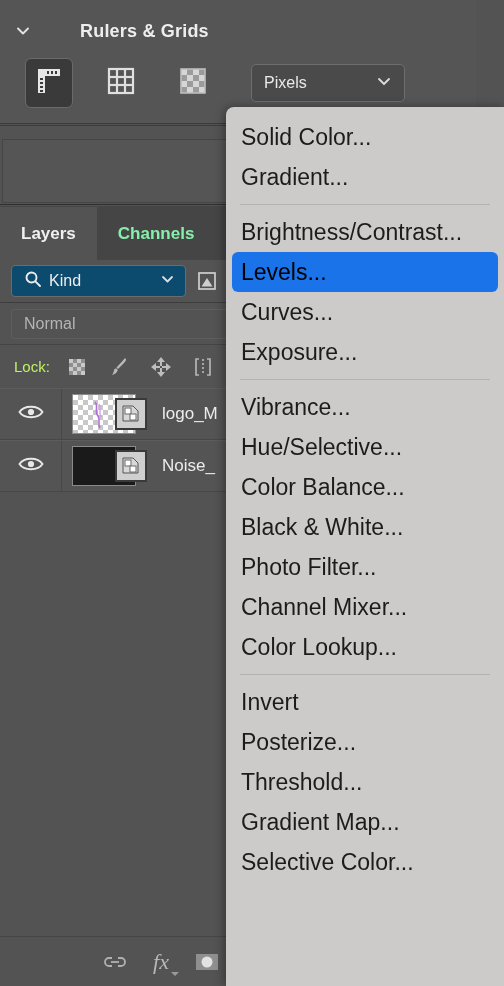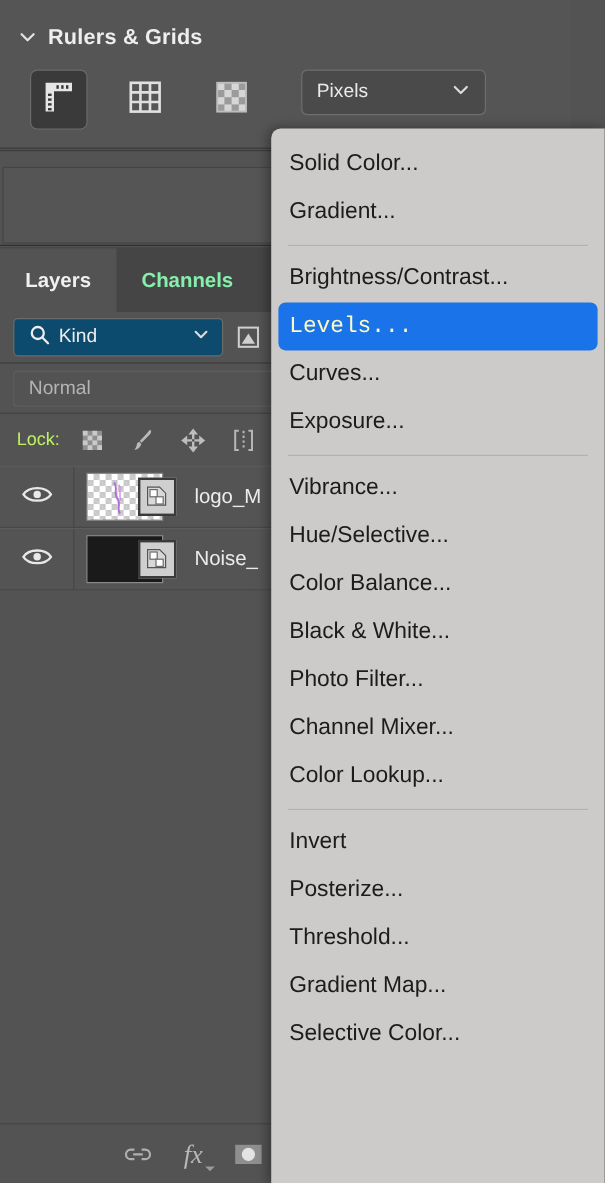--- a/index.html
+++ b/index.html
@@ -22,36 +22,36 @@
   
   .rg-panel {
     position: absolute; left: 0; top: 0;
     width: 476px; height: 124px;
     background: #555555;
     border-bottom: 1px solid #3b3b3b;
   }
   .rg-header {
     position: absolute; left: 0; top: 14px;
     height: 34px; width: 100%;
-    display: flex; align-items: center;
+    display: flex; align-items: center; gap: 40px;
   }
   .disclosure {
     width: 26px; height: 26px; margin-left: 10px;
     display: flex; align-items: center; justify-content: center;
   }
   .disclosure svg { display: block; }
   .rg-title {
     color: #eeeeee;
     font-size: 18px; font-weight: bold;
     letter-spacing: 0.2px;
     margin-left: 4px;
   }
   .rg-tools {
     position: absolute; left: 0; top: 58px;
-    display: flex; 
+    display: flex; align-items: center;
   }
   .tool-btn {
     width: 48px; height: 50px; margin-left: 24px;
     border-radius: 6px;
     display: flex; align-items: center; justify-content: center;
     background: transparent;
   }
   .tool-btn.active {
     background: #3a3a3a;
     border: 1px solid #6a6a6a;
@@ -241,30 +241,29 @@
     border-top-left-radius: 8px;
     box-shadow: -2px 0 10px rgba(0,0,0,0.35);
     overflow: hidden;
     padding-top: 10px;
   }
   .menu-item {
     height: 40px;
     display: flex; align-items: center;
     padding-left: 15px;
     color: #1c1c1c;
-    font-size: 19px;
+    font-size: 23px;
     white-space: nowrap;
   }
   .menu-item.highlighted {
     background: #1a73e8;
-    color: #fef9c3;
+    color: #000000;
     margin: 0 6px;
     border-radius: 6px;
     padding-left: 9px;
-    font-family: Liberation Mono, monospace;
   }
   .menu-sep {
     height: 1px; background: #b3b2b0;
     margin: 7px 14px 7px 14px;
   }
 </style>
 </head>
 <body>
 
 <div id="root">

